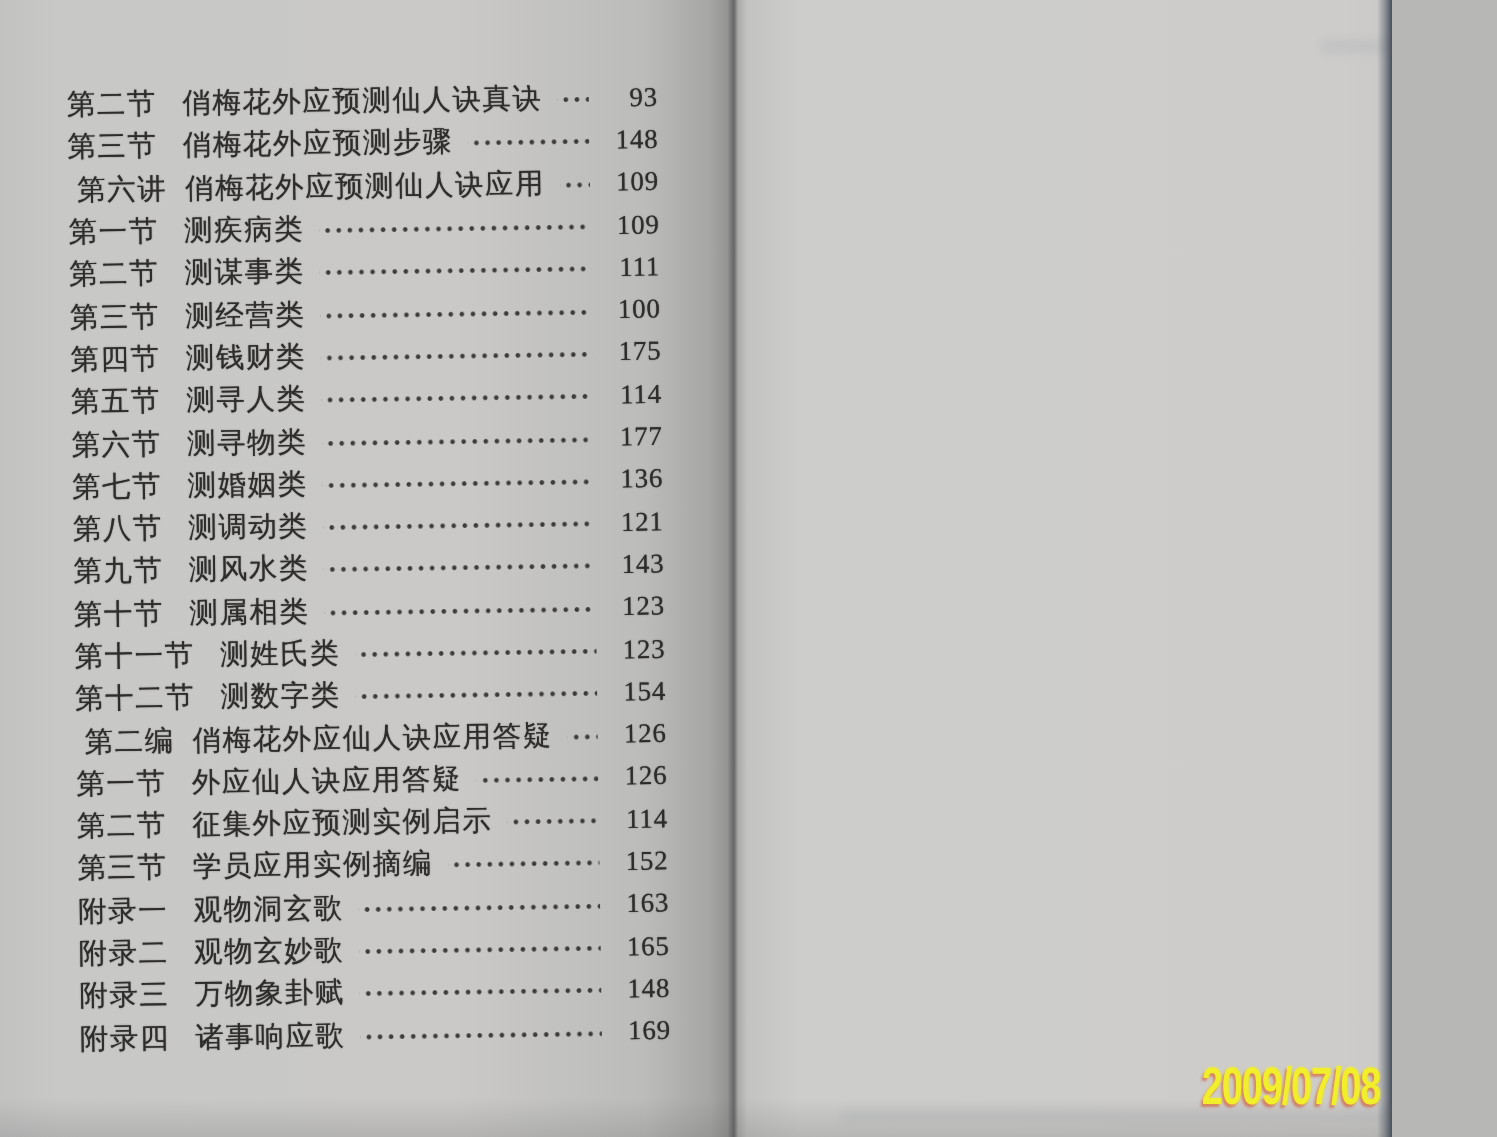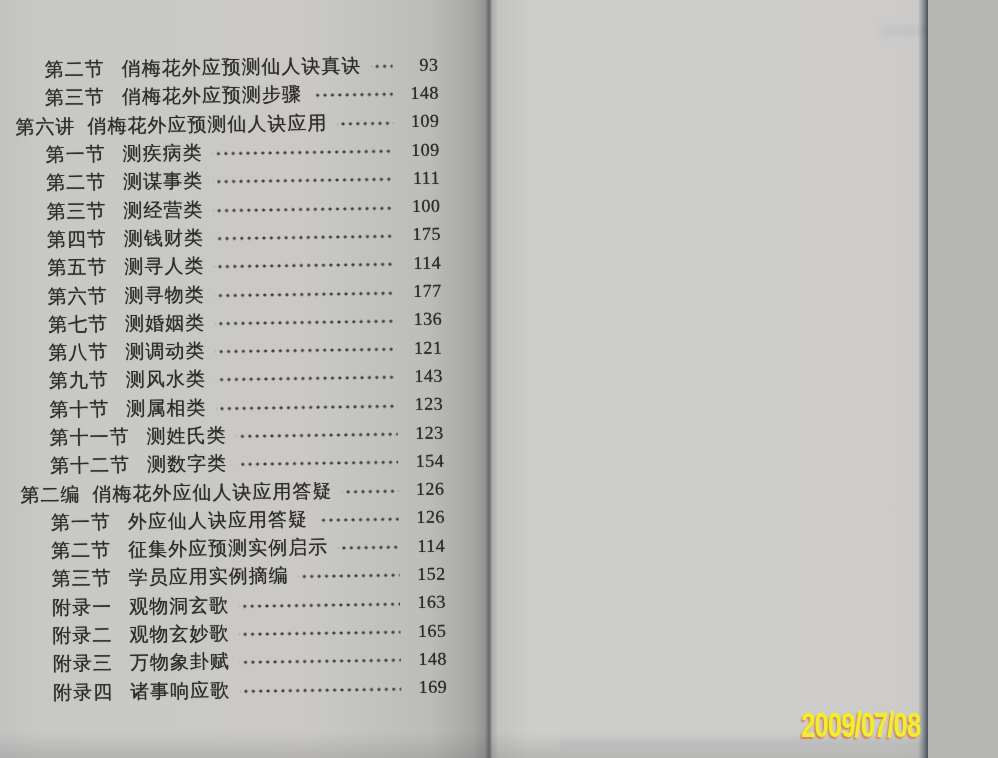--- a/index.html
+++ b/index.html
@@ -59,21 +59,21 @@
     background-image:radial-gradient(circle,rgba(43,42,40,.88) 1.25px,rgba(43,42,40,0) 1.8px);
     background-size:7.4px 20px;background-repeat:repeat-x;background-position:2px 55%;
   }
   .toc-row .pagenum{
     flex:0 0 auto;min-width:40px;text-align:right;
     font-size:18px;letter-spacing:.5px;
   }
   
   .level-sub{margin-left:30px;}
   .level-chapter{margin-left:0;}
-  .level-chapter .label{margin-right:12px;}
+  .level-chapter .label{margin-right:12px;margin-left:36px;}
   .label:empty{display:none;}
 
   
   #date-stamp{
     position:absolute;right:8px;bottom:13px;
     font-family:"Liberation Sans","DejaVu Sans",sans-serif;
     font-size:35px;font-weight:700;letter-spacing:-1px;
     color:#f1ee2b;
     transform:scaleX(.72);transform-origin:100% 60%;
     text-shadow:-2px 2px 2px rgba(214,70,34,.55),0 0 2px rgba(241,238,43,.9);

